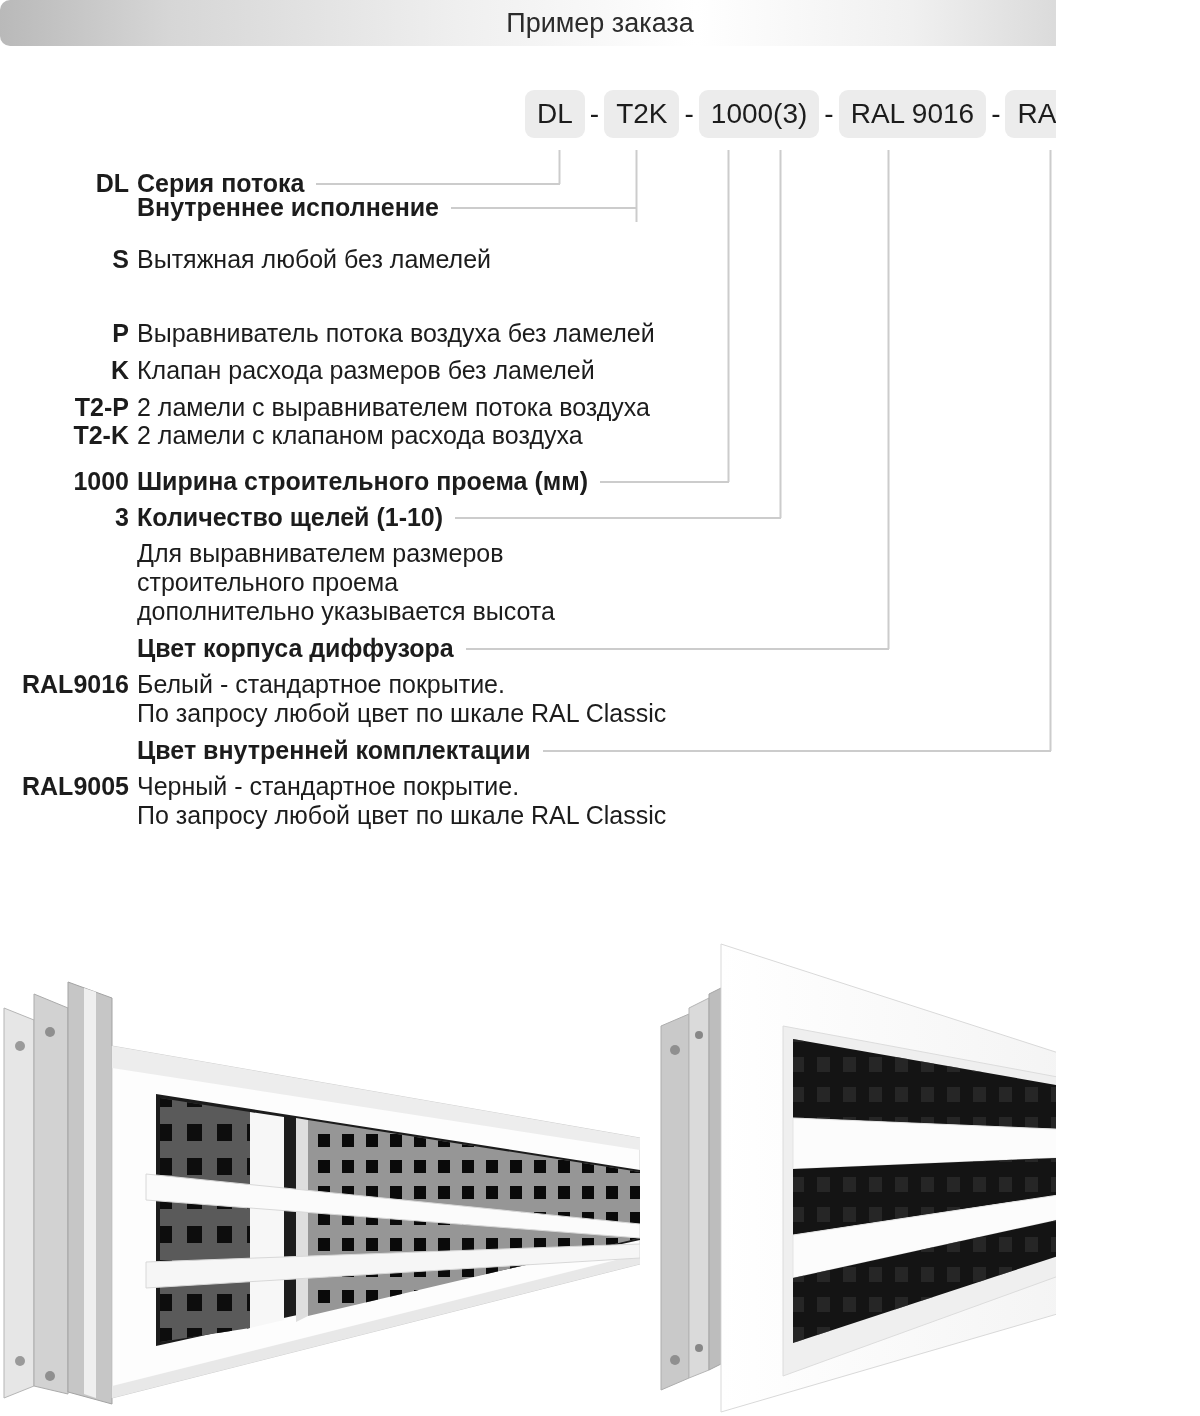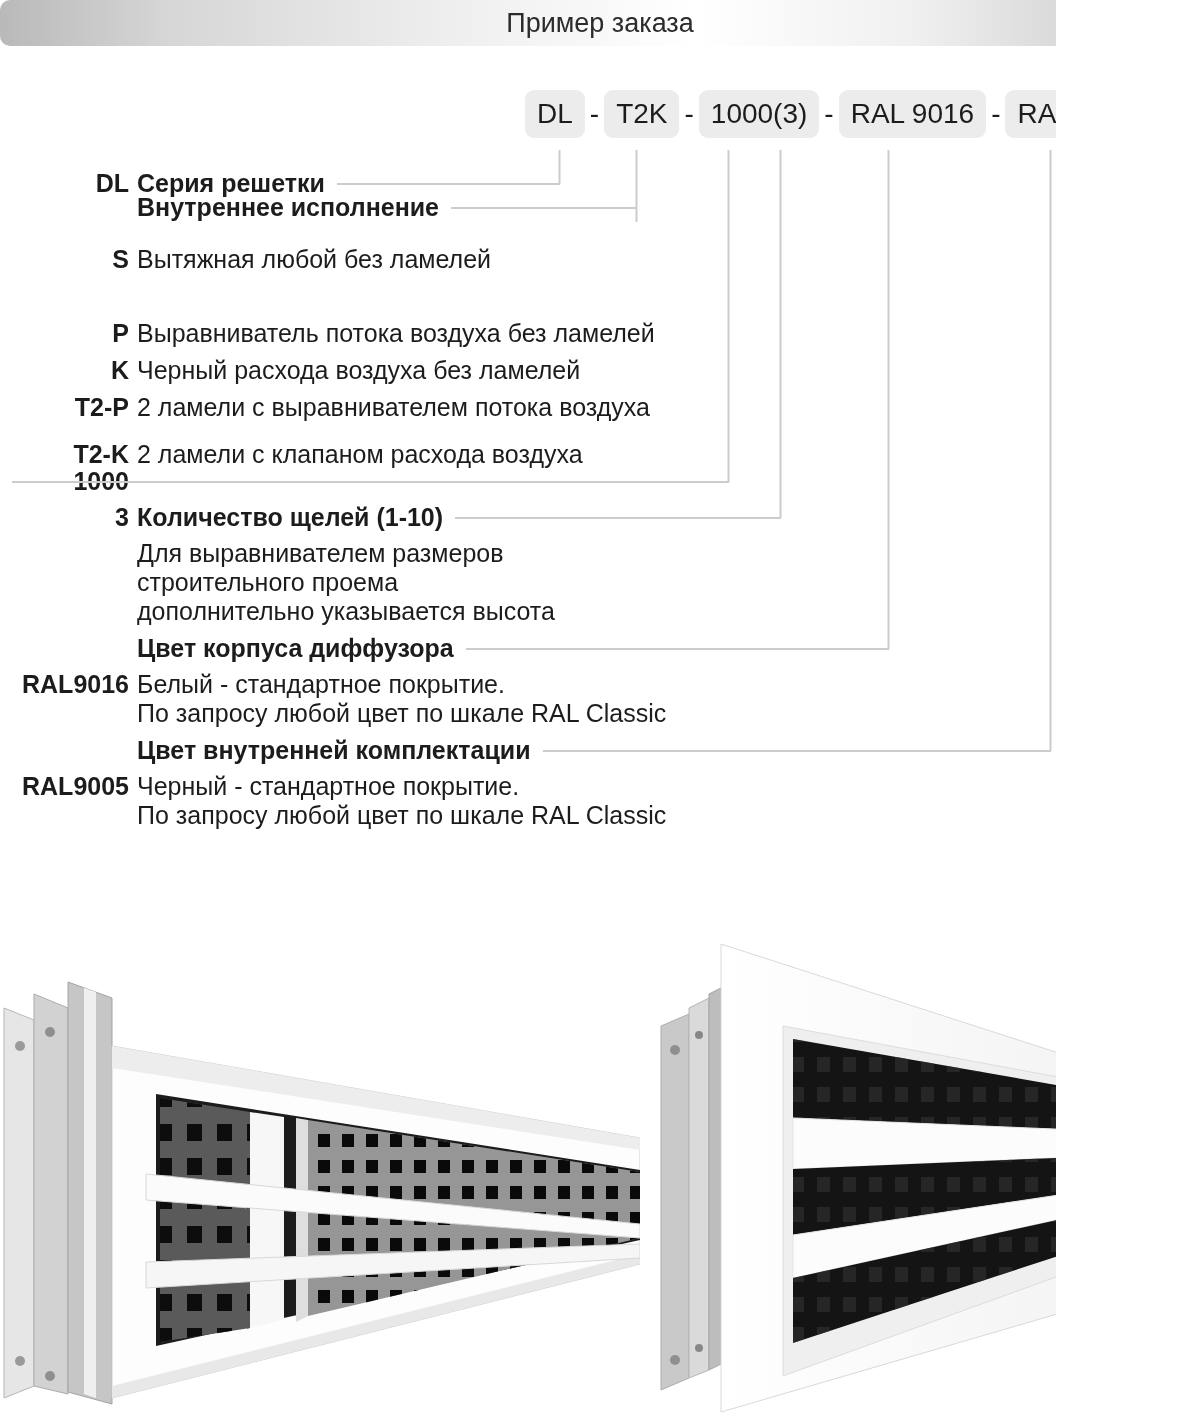--- a/index.html
+++ b/index.html
@@ -63,21 +63,21 @@
       <line x1="636.5" y1="150" x2="636.5" y2="222"></line>
       <line x1="728.5" y1="150" x2="728.5" y2="482"></line>
       <line x1="780.5" y1="150" x2="780.5" y2="518"></line>
       <line x1="888.5" y1="150" x2="888.5" y2="649"></line>
       <line x1="1050.5" y1="150" x2="1050.5" y2="751"></line>
     </g>
   </svg>
 
   <div class="lrow" style="top:168px;width:560px;">
     <span class="lcode">DL</span>
-    <span class="ltext b">Серия решетки</span>
+    <span class="ltext b">Серия потока</span>
     <span class="hline"></span>
   </div>
 
   <div class="lrow" style="top:192px;width:637px;">
     <span class="lcode"></span>
     <span class="ltext b">Внутреннее исполнение</span>
     <span class="hline"></span>
   </div>
 
   <div class="lrow" style="top:244px;">
@@ -86,35 +86,36 @@
   </div>
 
 
   <div class="lrow" style="top:318px;">
     <span class="lcode">P</span>
     <span class="ltext">Выравниватель потока воздуха без ламелей</span>
   </div>
 
   <div class="lrow" style="top:355px;">
     <span class="lcode">K</span>
-    <span class="ltext">Черный расхода воздуха без ламелей</span>
+    <span class="ltext">Клапан расхода размеров без ламелей</span>
   </div>
 
   <div class="lrow" style="top:392px;">
     <span class="lcode">T2-P</span>
     <span class="ltext">2 ламели с выравнивателем потока воздуха</span>
   </div>
 
-  <div class="lrow" style="top:439px;">
+  <div class="lrow" style="top:420px;">
     <span class="lcode">T2-K</span>
     <span class="ltext">2 ламели с клапаном расхода воздуха</span>
   </div>
 
   <div class="lrow" style="top:466px;width:729px;">
     <span class="lcode">1000</span>
+    <span class="ltext b">Ширина строительного проема (мм)</span>
     <span class="hline"></span>
   </div>
 
   <div class="lrow" style="top:502px;width:781px;">
     <span class="lcode">3</span>
     <span class="ltext b">Количество щелей (1-10)</span>
     <span class="hline"></span>
   </div>
 
   <div class="lblock" style="top:539px;">

